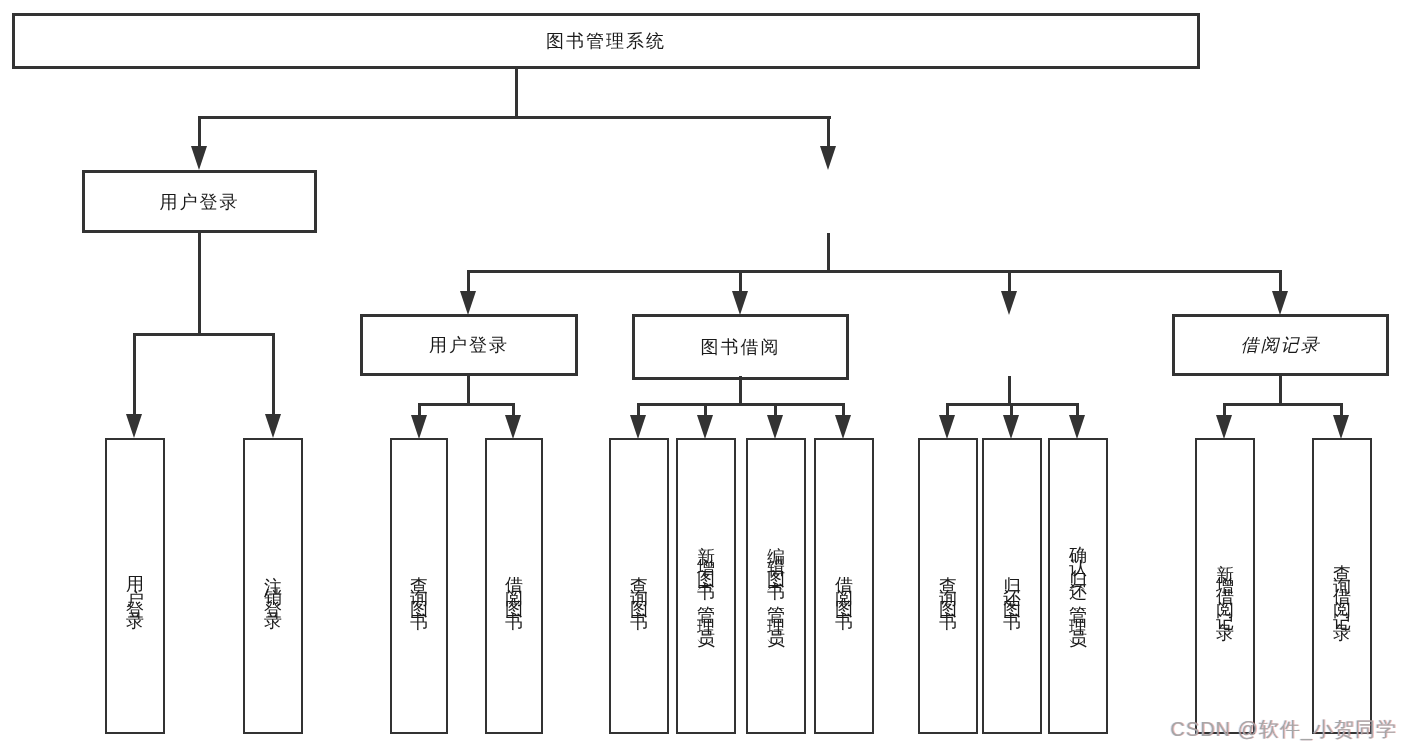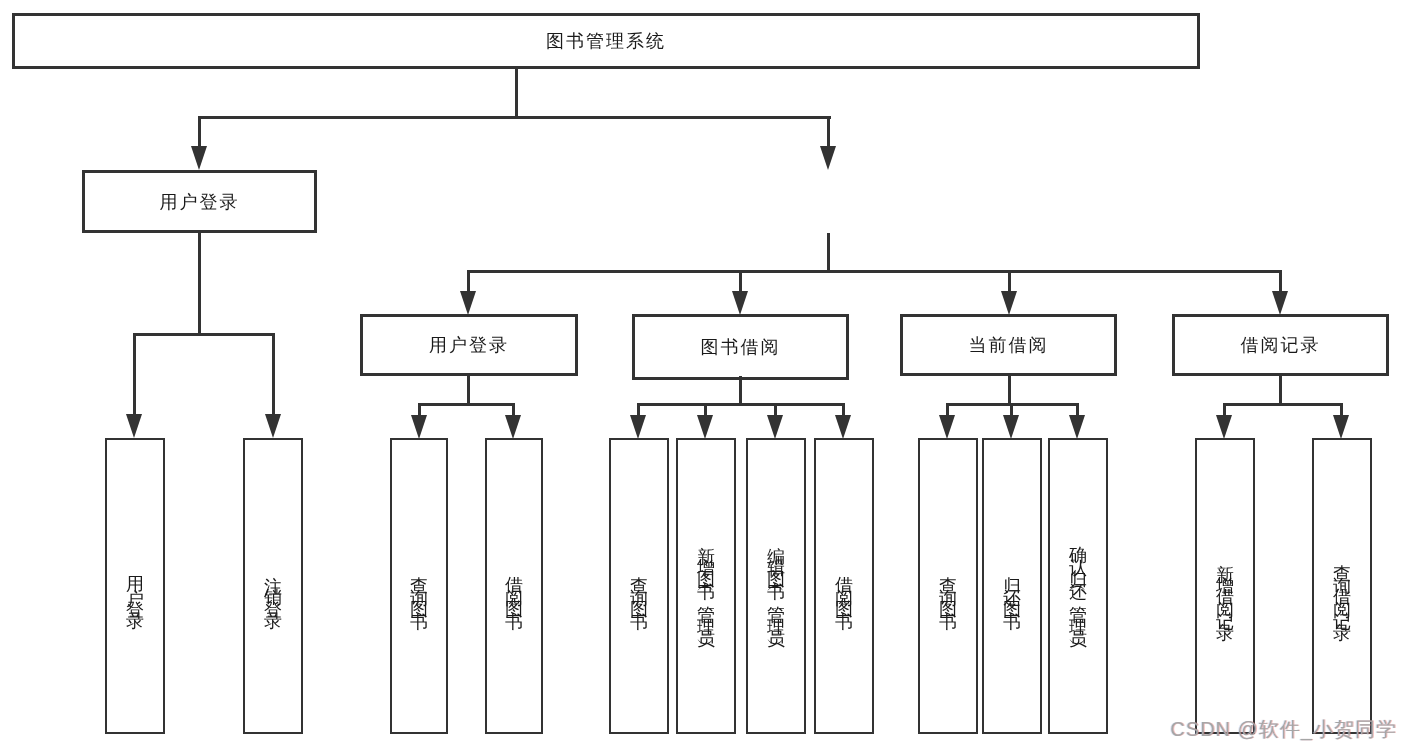--- a/index.html
+++ b/index.html
@@ -66,22 +66,21 @@
     <div class="vline" style="left:739px;top:270px;height:23px;"></div>
     <div class="arrow" style="left:732px;top:291px;"></div>
     <div class="vline" style="left:1008px;top:270px;height:23px;"></div>
     <div class="arrow" style="left:1001px;top:291px;"></div>
     <div class="vline" style="left:1279px;top:270px;height:23px;"></div>
     <div class="arrow" style="left:1272px;top:291px;"></div>
   </div>
 
   <div class="box box-h" style="left:360px;top:314px;width:218px;height:62px;">用户登录</div>
   <div class="box box-h" style="left:632px;top:314px;width:217px;height:66px;">图书借阅</div>
-  <div class="box box-h" style="left:900px;top:314px;width:217px;height:62px;">当前借阅</div>
-  <div class="box box-h" style="left:1172px;top:314px;width:217px;height:62px;">借阅记录</div>
+  <div class="box box-h" style="left:1172px;top:314px;width:217px;height:62px;font-style:italic;">借阅记录</div>
 
   <div>
     <div class="vline" style="left:467px;top:376px;height:29px;"></div>
     <div class="hline" style="left:418px;top:403px;width:97px;"></div>
     <div class="vline" style="left:418px;top:403px;height:14px;"></div>
     <div class="arrow" style="left:411px;top:415px;"></div>
     <div class="vline" style="left:512px;top:403px;height:14px;"></div>
     <div class="arrow" style="left:505px;top:415px;"></div>
   </div>
 

